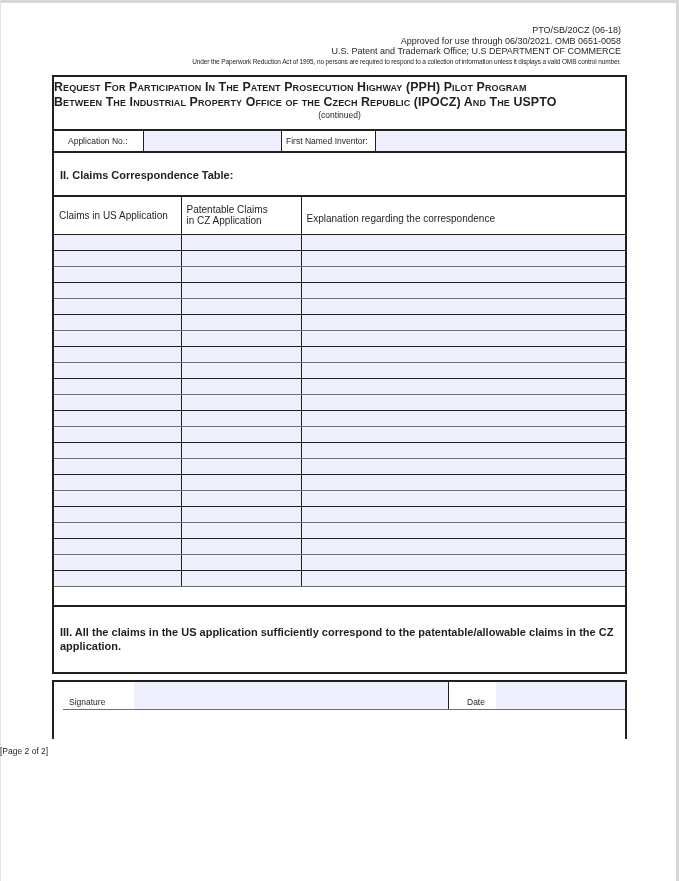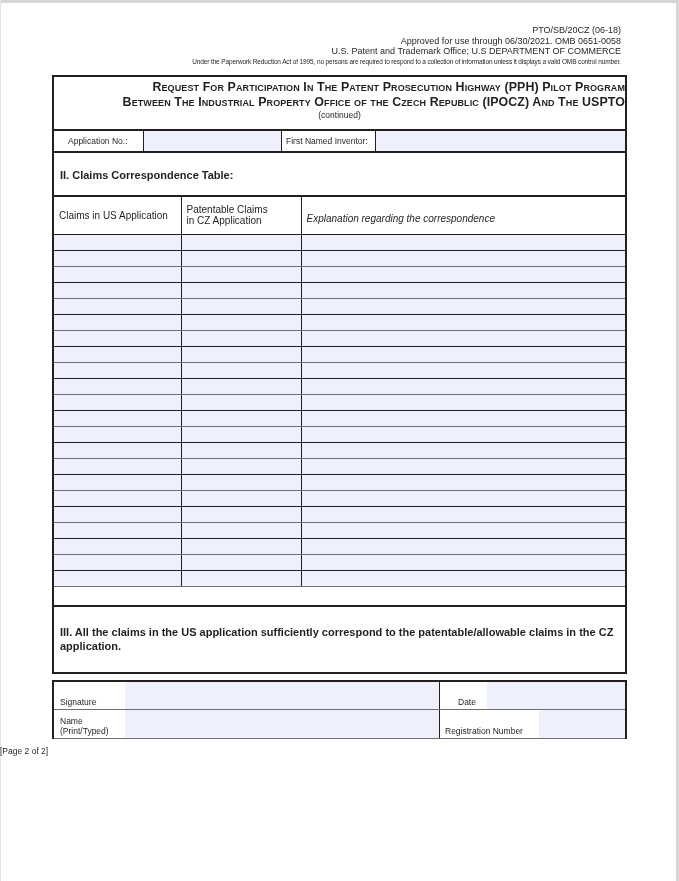--- a/index.html
+++ b/index.html
@@ -15,50 +15,50 @@
   .page-left-edge { position: absolute; left: 0; top: 0; width: 1px; height: 881px; background: #e4e4e4; }
 
   .hdr { position: absolute; right: 58px; text-align: right; white-space: nowrap; }
   .hdr-form { top: 25px; font-size: 9px; }
   .hdr-approved { top: 36px; font-size: 9px; }
   .hdr-office { top: 46px; font-size: 9px; }
   .hdr-pra { top: 58px; font-size: 7px; letter-spacing: -0.15px; transform: scaleX(0.93); transform-origin: right top; }
 
   .box { position: absolute; border: 2px solid #231f20; box-sizing: border-box; }
   .title-box { left: 52px; top: 75px; width: 575px; height: 56px; border-bottom: none; }
-  .title-line { text-align: right; font-weight: bold; font-size: 12.4px; line-height: 15px; font-variant: small-caps; letter-spacing: 0.1px; white-space: nowrap; }
+  .title-line { text-align: left; font-weight: bold; font-size: 12.4px; line-height: 15px; font-variant: small-caps; letter-spacing: 0.1px; white-space: nowrap; }
   .title-line.l1 { margin-top: 3px; }
   .title-sub { text-align: center; font-size: 8.5px; line-height: 10px; }
 
   .appl-row { position: absolute; left: 52px; top: 129px; width: 575px; height: 24px; border: 2px solid #231f20; box-sizing: border-box; display: flex; }
   .cell-label { font-size: 8.5px; padding-left: 14px; display: flex; align-items: center; box-sizing: border-box; border-right: 1.5px solid #231f20; }
   .cell-field { background: #eef1fd; box-sizing: border-box; height: 100%; }
   .appl-label { width: 90px; }
   .appl-field { width: 138px; border-right: 1.5px solid #231f20; }
   .inv-label { width: 94px; padding-left: 4px; }
   .inv-field { flex: 1; border-right: none; }
 
   .section2 { position: absolute; left: 52px; top: 151px; width: 575px; height: 455px; border-left: 2px solid #231f20; border-right: 2px solid #231f20; box-sizing: border-box; }
   .section2-title { position: absolute; left: 6px; top: 18px; font-weight: bold; font-size: 11px; }
   .section2-divider { position: absolute; left: 0; right: 0; top: 44px; height: 2px; background: #231f20; }
 
   table.claims { position: absolute; left: 0; top: 46px; width: 571px; border-collapse: collapse; table-layout: fixed; }
   table.claims th { height: 37px; font-weight: normal; font-size: 10px; text-align: left; vertical-align: middle; padding: 0 0 0 5px; border-right: 1.5px solid #231f20; border-bottom: 1.5px solid #231f20; line-height: 11px; box-sizing: border-box; }
-  table.claims th.c3 { padding-top: 6px; border-right: none; font-style: italic; }
+  table.claims th.c3 { padding-top: 6px; border-right: none; }
   table.claims td { height: 15px; padding: 0; background: #eef1fd; border-right: 1.5px solid #231f20; border-bottom: 1.5px solid #231f20; }
   table.claims td:last-child { border-right: none; }
   table.claims tr.alt td { border-bottom-color: #6d6e71; }
   col.c1 { width: 127px; } col.c2 { width: 120px; } col.c3 { width: 324px; }
 
   .section3 { position: absolute; left: 52px; top: 605px; width: 575px; height: 69px; border: 2px solid #231f20; box-sizing: border-box; text-decoration: underline; }
   .section3-text { position: absolute; left: 6px; top: 18px; width: 556px; font-weight: bold; font-size: 11px; line-height: 14px; }
 
   .sig-box { position: absolute; left: 52px; top: 680px; width: 575px; height: 59px; border-top: 2px solid #231f20; border-left: 2px solid #231f20; border-right: 2px solid #231f20; box-sizing: border-box; }
   .sig-row { position: absolute; left: 0; right: 0; display: flex; box-sizing: border-box; }
-  .sig-row.r1 { top: 0; height: 28px; border-bottom: 1.5px solid #6d6e71; }
+  .sig-row.r1 { top: 0; height: 28px; border-bottom: 1.5px solid #6d6e71; margin-left: 9px; }
   .sig-row.r2 { top: 28px; height: 29px; border-bottom: 1.5px solid #6d6e71; }
   .sig-label { font-size: 8.5px; padding-left: 6px; box-sizing: border-box; display: flex; align-items: flex-end; padding-bottom: 2px; line-height: 9.5px; }
   .sig-lbl-w { width: 71px; }
   .sig-field-w { width: 314px; }
   .sig-right { border-left: 1.5px solid #231f20; display: flex; flex: 1; box-sizing: border-box; }
   .date-lbl { width: 47px; padding-left: 18px; }
   .reg-lbl { width: 99px; padding-left: 5px; }
   .grow { flex: 1; }
 
   .page-num { position: absolute; left: 0; width: 672px; top: 746px; font-size: 8.5px; }
@@ -228,26 +228,15 @@
 
 <div class="sig-box">
   <div class="sig-row r1">
     <div class="sig-label sig-lbl-w">Signature</div>
     <div class="cell-field sig-field-w"></div>
     <div class="sig-right">
       <div class="sig-label date-lbl">Date</div>
       <div class="cell-field grow"></div>
     </div>
   </div>
-  <div class="sig-row r2">
-    <div class="sig-label sig-lbl-w" style="flex-direction:column;align-items:flex-start;justify-content:flex-end;">
-      <span>Name</span>
-      <span>(Print/Typed)</span>
-    </div>
-    <div class="cell-field sig-field-w"></div>
-    <div class="sig-right">
-      <div class="sig-label reg-lbl">Registration Number</div>
-      <div class="cell-field grow"></div>
-    </div>
-  </div>
 </div>
 
 <div class="page-num">[Page 2 of 2]</div>
 
 </body></html>

